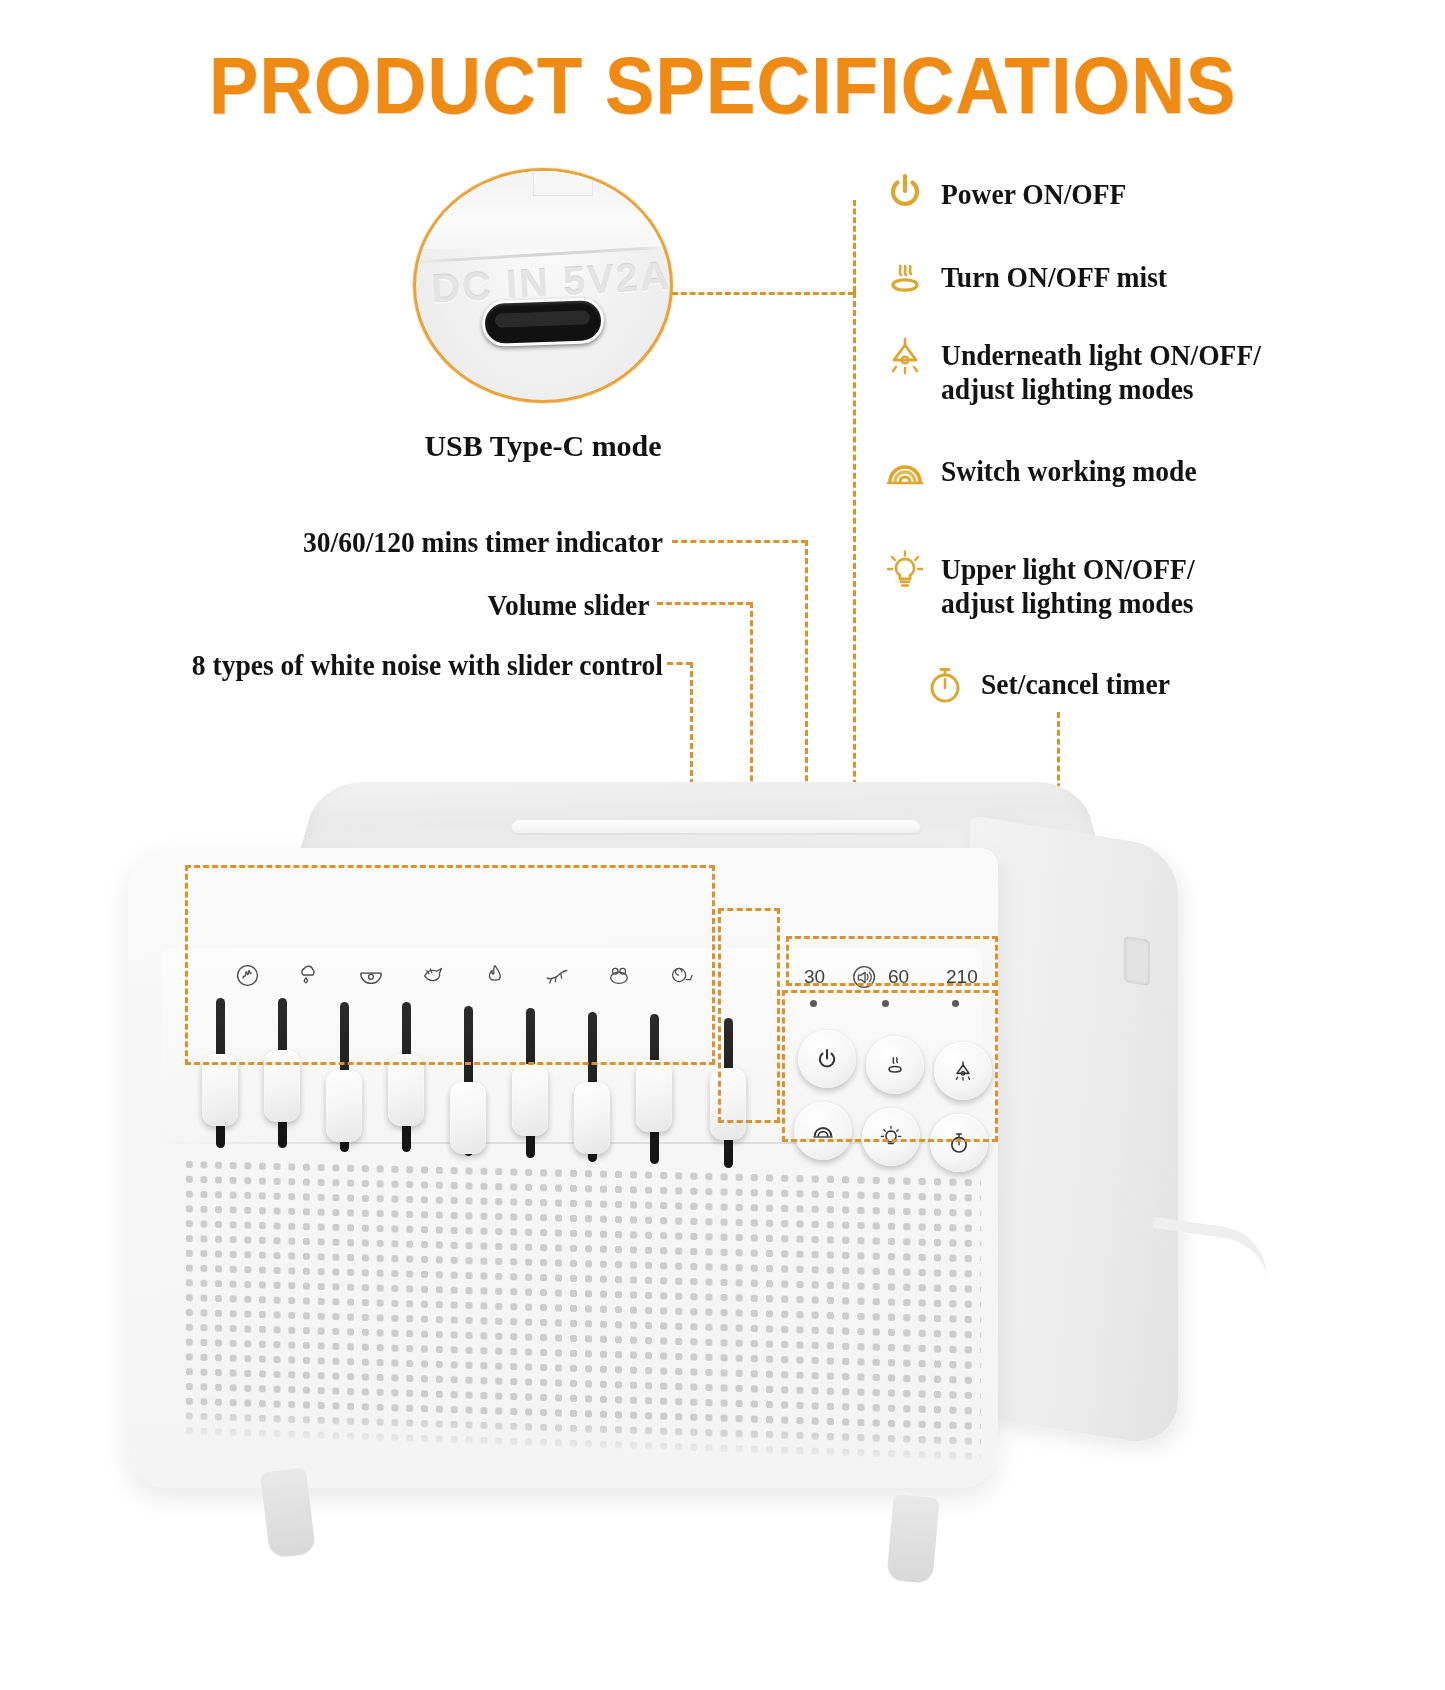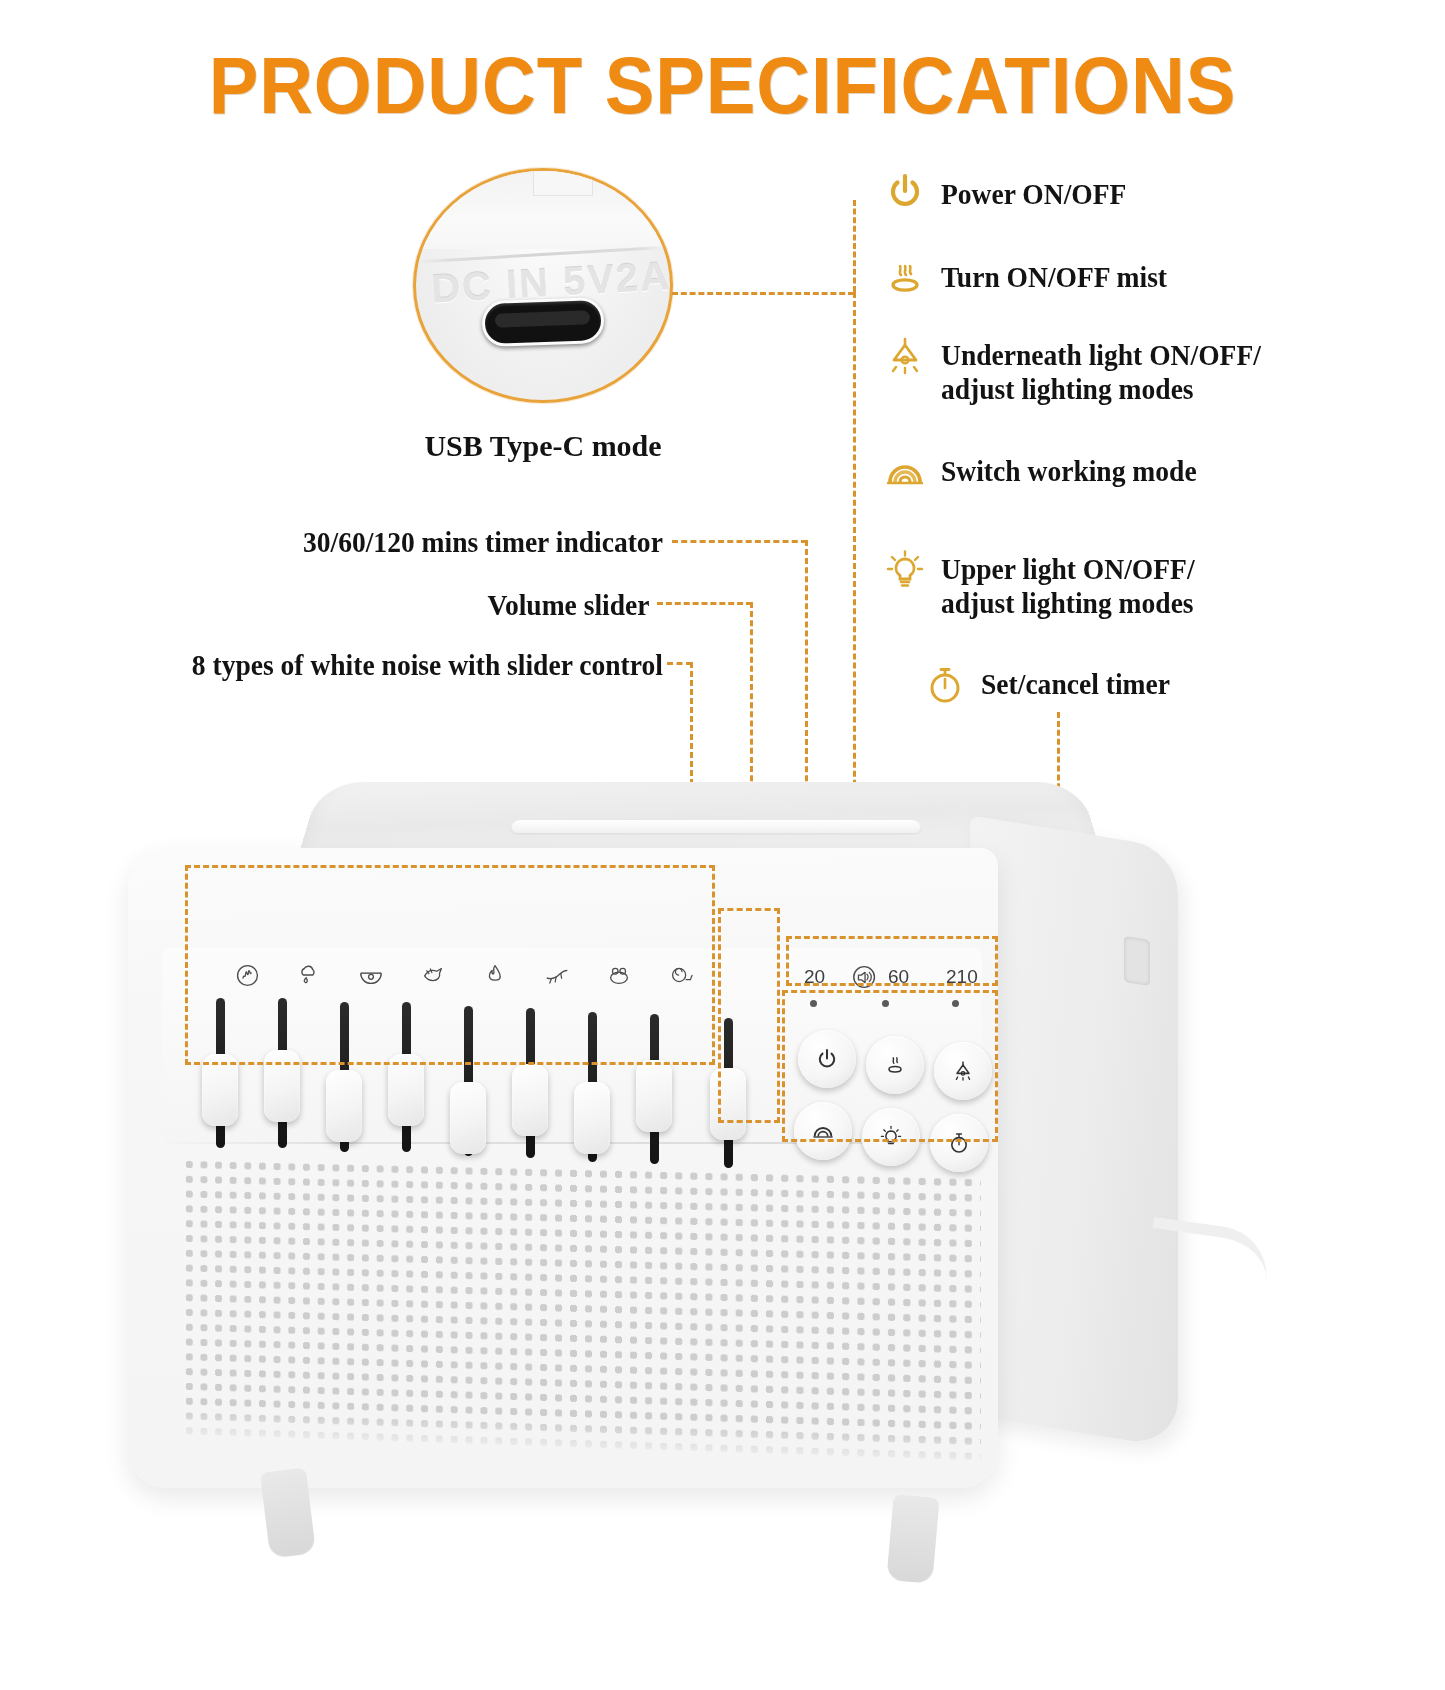--- a/index.html
+++ b/index.html
@@ -470,21 +470,21 @@
         <div class="slider-knob" style="left:358px; top:84px;"></div>
 
         <div class="slider-track" style="left:434px; top:16px;"></div>
         <div class="slider-knob" style="left:420px; top:62px;"></div>
 
         <div class="slider-track" style="left:508px; top:20px;"></div>
         <div class="slider-knob" style="left:494px; top:70px;"></div>
       </div>
 
       <div class="timer-strip">
-        <div class="timer-num" style="left:4px;">20</div>
+        <div class="timer-num" style="left:4px;">30</div>
         <div class="timer-num" style="left:76px;margin-left:12px;">60</div>
         <div class="timer-num" style="left:146px;">210</div>
         <div class="timer-led" style="left:10px;"></div>
         <div class="timer-led" style="left:82px;"></div>
         <div class="timer-led" style="left:152px;"></div>
       </div>
 
       <div class="btn-grid">
         <div class="rbtn" style="left:4px;  top:0px;">
           <svg viewBox="0 0 40 40" width="24" height="24">

